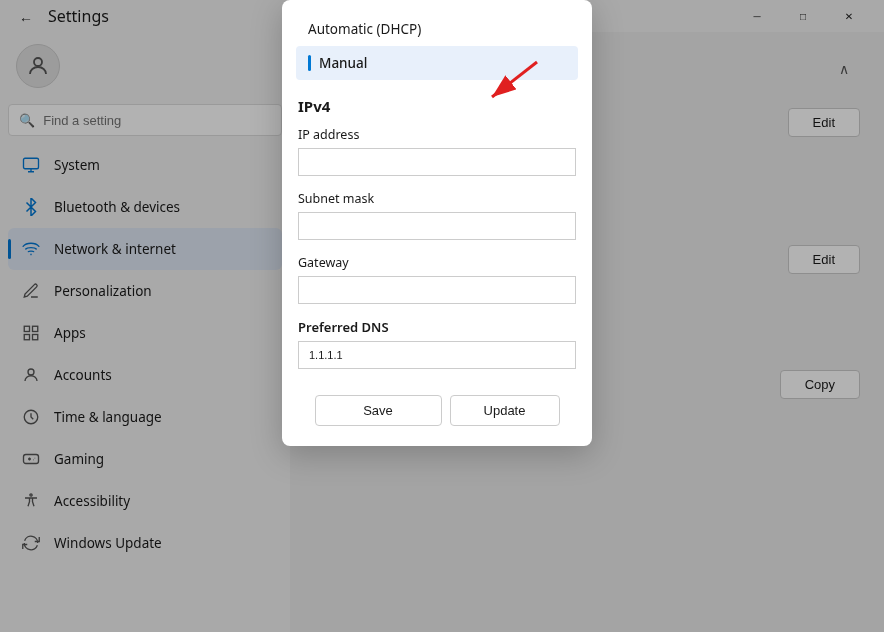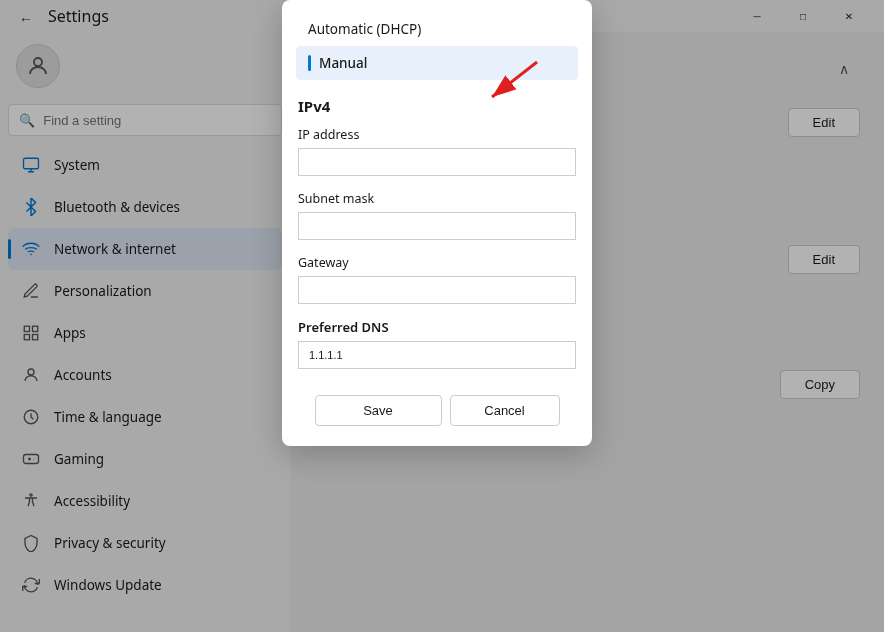--- a/index.html
+++ b/index.html
@@ -510,28 +510,20 @@
               <svg width="18" height="18" viewBox="0 0 24 24" fill="none" stroke="#555" stroke-width="1.8">
                 <circle cx="12" cy="4" r="1.5"></circle>
                 <path d="M4 8h16M10 8v5l-2 6M14 8v5l2 6"></path>
               </svg>
             </div>
             <span>Accessibility</span>
           </div>
           <div class="nav-item">
             <div class="nav-icon">
               <svg width="18" height="18" viewBox="0 0 24 24" fill="none" stroke="#555" stroke-width="1.8">
-                <path d="M12 2L4 6v6c0 5.5 3.6 10.7 8 12 4.4-1.3 8-6.5 8-12V6L12 2z"></path>
-              </svg>
-            </div>
-            <span>Privacy &amp; security</span>
-          </div>
-          <div class="nav-item">
-            <div class="nav-icon">
-              <svg width="18" height="18" viewBox="0 0 24 24" fill="none" stroke="#555" stroke-width="1.8">
                 <path d="M23 4v6h-6"></path>
                 <path d="M1 20v-6h6"></path>
                 <path d="M3.5 9A9 9 0 0121 12M20.5 15A9 9 0 013 12"></path>
               </svg>
             </div>
             <span>Windows Update</span>
           </div>
         </div>
     </div>
 
@@ -605,17 +597,17 @@
       </div>
 
       <div class="field-group">
         <div class="preferred-dns-label">Preferred DNS</div>
         <input class="field-input" type="text" value="1.1.1.1" style="">
       </div>
     </div>
 
     <div class="modal-footer">
       <button class="btn-save">Save</button>
-      <button class="btn-cancel">Cancel</button>
+      <button class="btn-cancel">Update</button>
     </div>
   </div>
 
 </div>
 
 </body></html>

